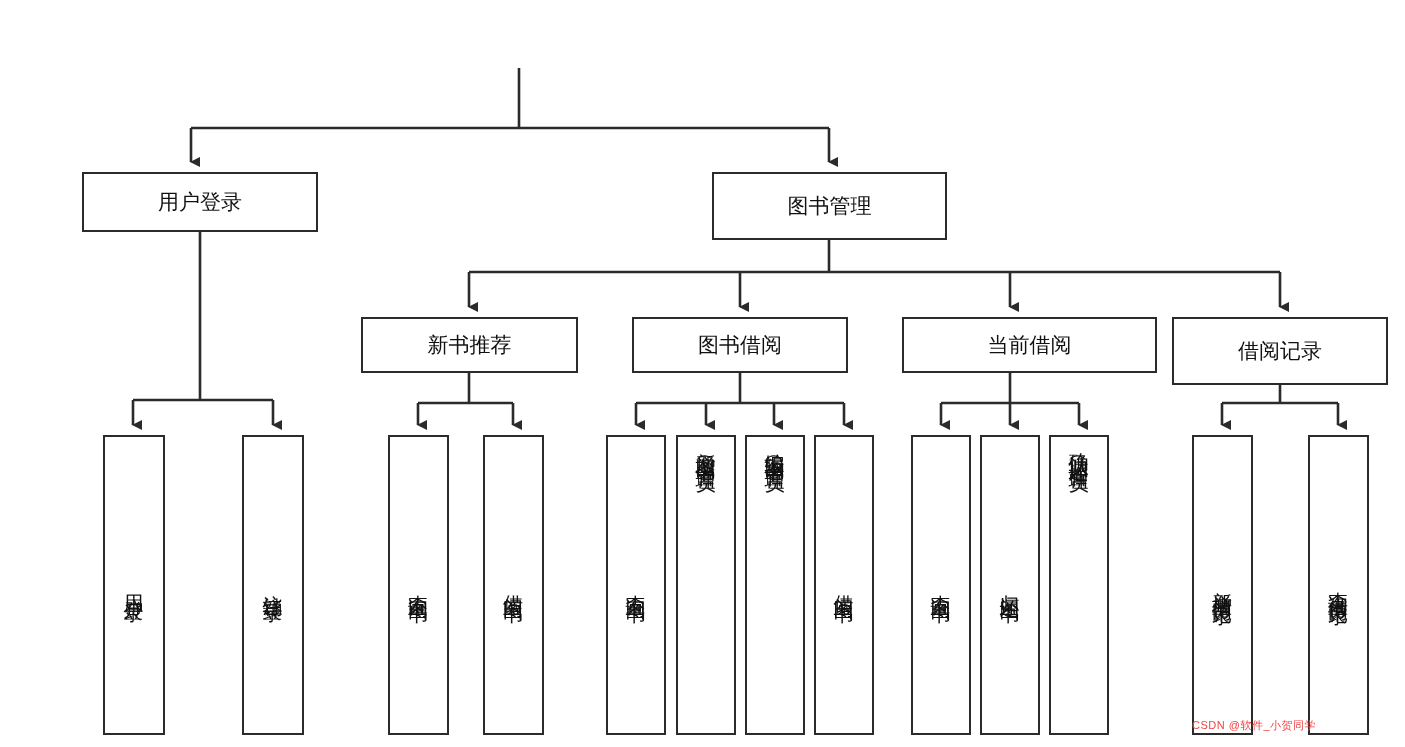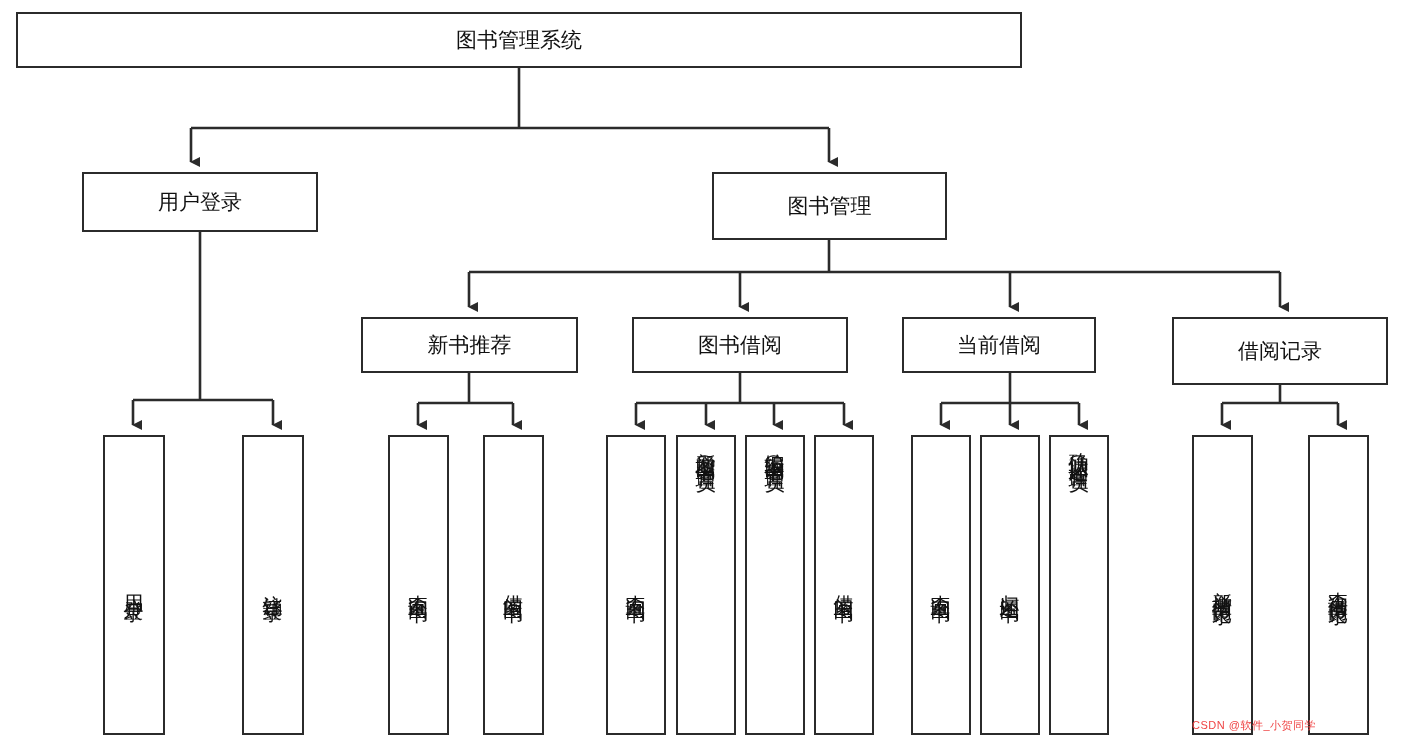--- a/index.html
+++ b/index.html
@@ -122,38 +122,35 @@
       <path d="M1010,403 L1010,425" marker-end="url(#arrow)"></path>
       <path d="M1079,403 L1079,425" marker-end="url(#arrow)"></path>
 
       <path d="M1280,373 L1280,403"></path>
       <path d="M1222,403 L1338,403"></path>
       <path d="M1222,403 L1222,425" marker-end="url(#arrow)"></path>
       <path d="M1338,403 L1338,425" marker-end="url(#arrow)"></path>
     </g>
   </svg>
 
-  <div class="node root" style="left:16px; top:12px; width:1006px; height:56px;">
-    <span>图书管理系统</span>
-  </div>
 
   <div class="node lvl2" style="left:82px; top:172px; width:236px; height:60px;">
     <span>用户登录</span>
   </div>
   <div class="node lvl2" style="left:712px; top:172px; width:235px; height:68px;">
     <span>图书管理</span>
   </div>
 
   <div class="node lvl3" style="left:361px; top:317px; width:217px; height:56px;">
     <span>新书推荐</span>
   </div>
   <div class="node lvl3" style="left:632px; top:317px; width:216px; height:56px;">
     <span>图书借阅</span>
   </div>
-  <div class="node lvl3" style="left:902px; top:317px; width:194px; height:56px;">
+  <div class="node lvl3" style="left:902px; top:317px; width:255px; height:56px;">
     <span>当前借阅</span>
   </div>
   <div class="node lvl3" style="left:1172px; top:317px; width:216px; height:68px;">
     <span>借阅记录</span>
   </div>
 
   <div class="node leaf align-center" style="left:103px; top:435px; width:62px; height:300px;">
     <span class="vlabel">用户登录</span>
   </div>
   <div class="node leaf align-center" style="left:242px; top:435px; width:62px; height:300px;">

